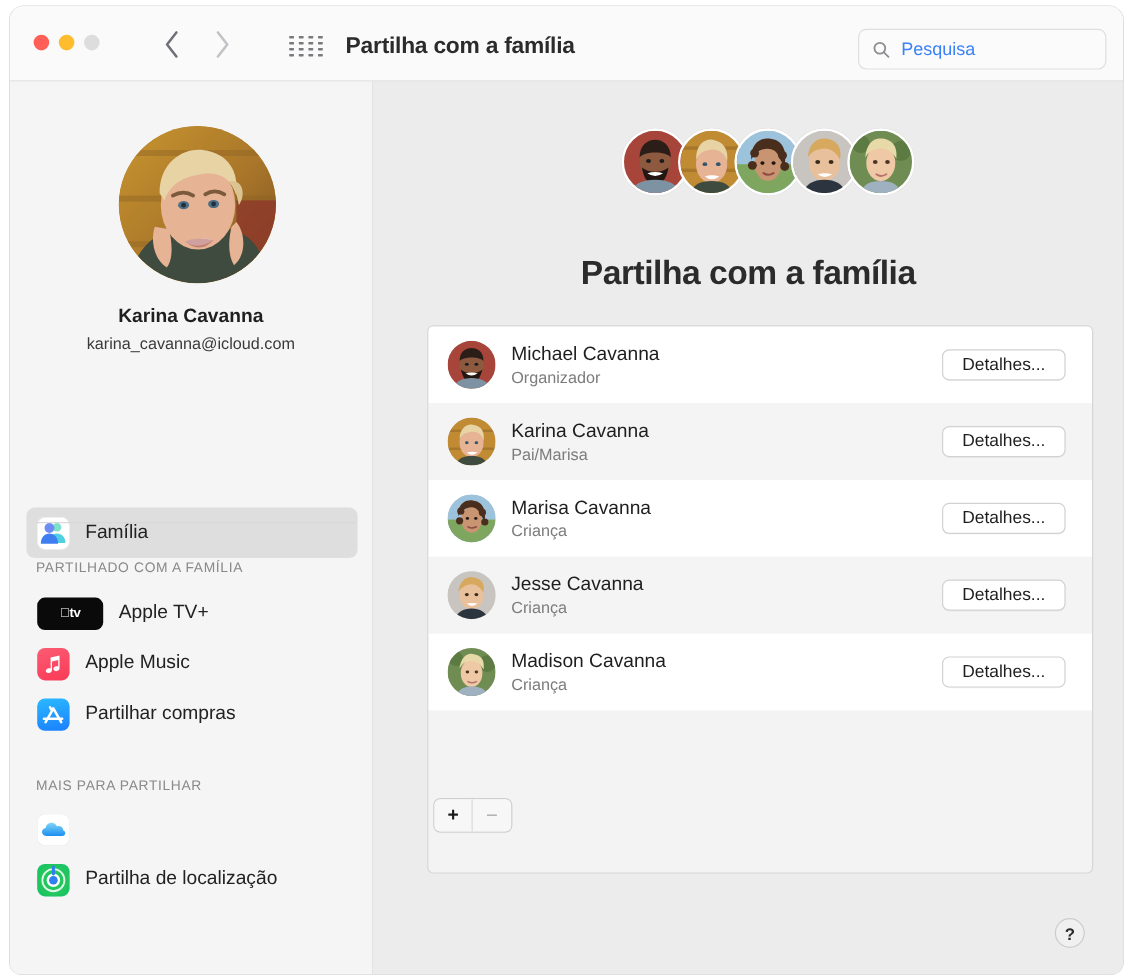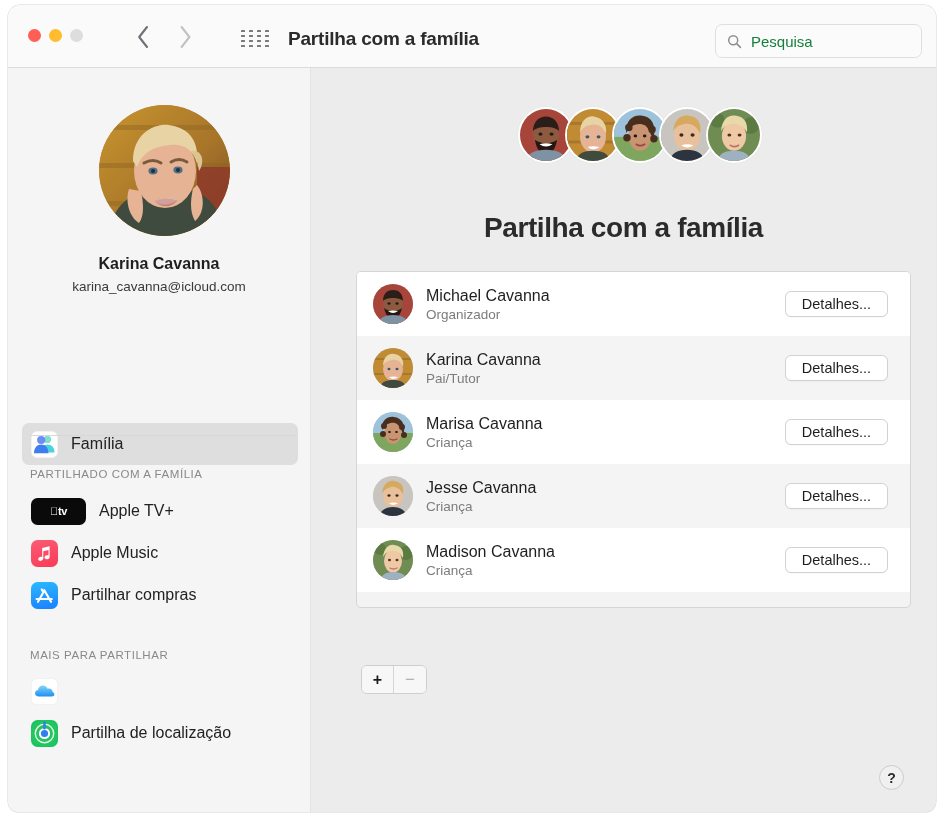--- a/index.html
+++ b/index.html
@@ -106,21 +106,21 @@
   }
   .search-ico {
     position: absolute;
     left: 11px; top: 9px;
     width: 15px; height: 15px;
   }
   .search-ph {
     position: absolute;
     left: 35px; top: 8px;
     font-size: 15px;
-    color: #15803d;
+    color: #3b82f6;
   }
 
   
   .sidebar {
     position: absolute;
     left: 0;
     top: 63px;
     width: 303px;
     height: 744px;
     background: #f5f5f5;
@@ -254,21 +254,21 @@
     font-weight: 700;
     color: #2b2b2b;
     letter-spacing: -0.4px;
   }
 
   .member-list {
     position: absolute;
     left: 45px;
     top: 203px;
     width: 555px;
-    height: 337px;
+    height: 457px;
     background: #f3f3f3;
     border: 1px solid #d6d6d6;
     border-radius: 5px;
     overflow: hidden;
     box-sizing: border-box;
   }
   .member-row {
     position: relative;
     height: 64px;
     display: flex;
@@ -637,21 +637,21 @@
               <ellipse cx="20" cy="21" rx="10" ry="12" fill="#e6b394"></ellipse>
               <path d="M10 18 C10 9 16 5 21 6 C29 7 31 13 30 19 C28 13 24 11 19 12 C14 13 12 14 10 18 Z" fill="#e8d3a4"></path>
               <ellipse cx="16" cy="21" rx="1.5" ry="1.2" fill="#32566d"></ellipse>
               <ellipse cx="24" cy="21" rx="1.5" ry="1.2" fill="#32566d"></ellipse>
               <path d="M16 29 Q20 33 25 29 Q20 28 16 29 Z" fill="#ffffff"></path>
               <path d="M7 40 C8 34 13 32 20 32 C27 32 32 34 33 40 Z" fill="#3f4b3f"></path>
             </svg>
           </span>
           <span class="m-text">
             <span class="m-name" style="display:block">Karina Cavanna</span>
-            <span class="m-role" style="display:block">Pai/Tutor</span>
+            <span class="m-role" style="display:block">Pai/Marisa</span>
           </span>
           <button class="m-btn">Detalhes...</button>
         </div>
 
         <div class="member-row odd">
           <span class="m-av">
             <svg viewBox="0 0 40 40" width="40" height="40">
               <rect width="40" height="40" fill="#9dc3dc"></rect>
               <rect y="21" width="40" height="19" fill="#7fa65e"></rect>
               <ellipse cx="20" cy="21" rx="8.5" ry="11" fill="#c99472"></ellipse>

